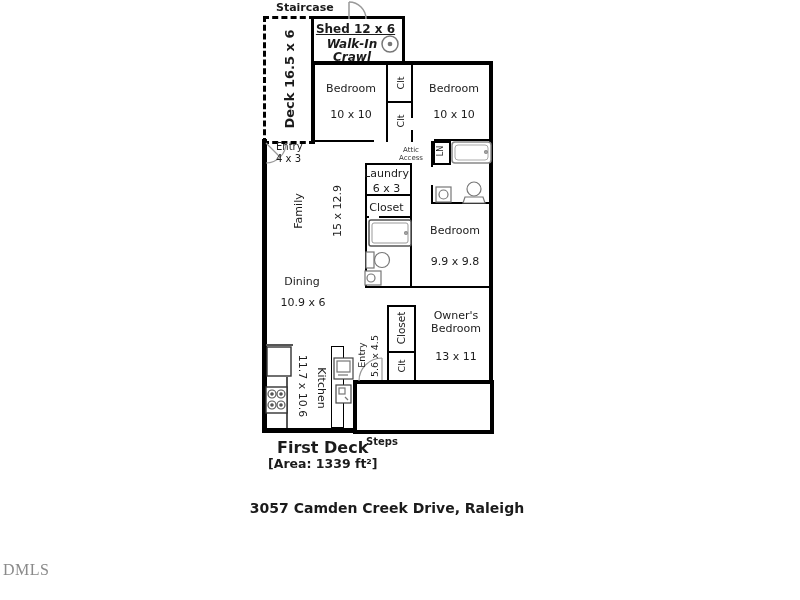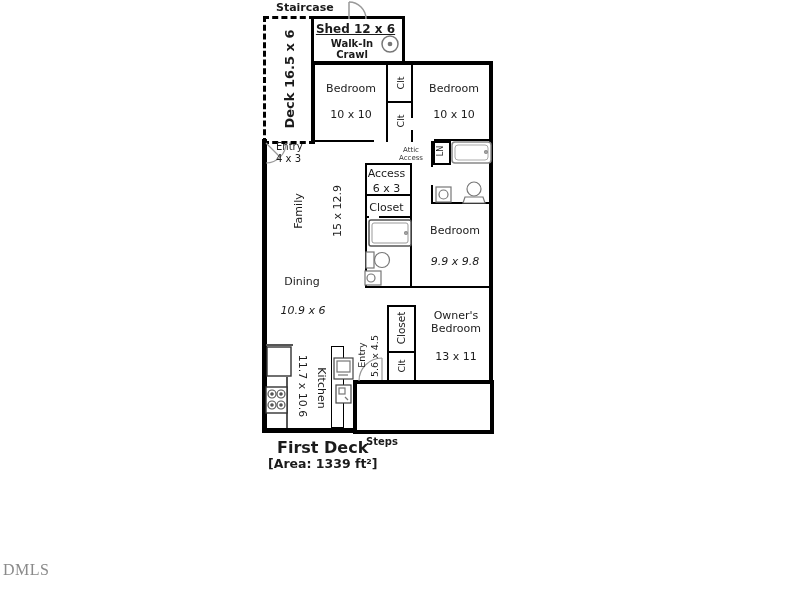--- a/index.html
+++ b/index.html
@@ -123,21 +123,21 @@
     <g stroke="#444" fill="#fff" stroke-width="1.2">
       <rect x="336" y="385" width="15" height="18"></rect>
       <rect x="339" y="388" width="6" height="6" stroke="#777"></rect>
       <line x1="345" y1="397" x2="348" y2="400" stroke="#777"></line>
     </g>
   </svg>
 
   <div class="t b" style="left:276px;top:1px;font-size:11px;">Staircase</div>
 
   <div class="t b c" style="left:313px;top:22px;width:85px;font-size:12px;text-decoration:underline;">Shed 12 x 6</div>
-  <div class="t b c" style="left:316px;top:38px;width:72px;font-size:10px;line-height:1.1;">Walk-In Crawl</div>
+  <div class="t b c" style="left:316px;top:38px;width:72px;font-size:12px;line-height:1.1;font-style:italic;">Walk-In Crawl</div>
 
   <div class="t b vccw" style="left:289px;top:79px;font-size:13px;">Deck 16.5 x 6</div>
 
   <div class="t c" style="left:316px;top:82px;width:70px;">Bedroom</div>
   <div class="t c" style="left:316px;top:108px;width:70px;">10 x 10</div>
 
   <div class="t c" style="left:419px;top:82px;width:70px;">Bedroom</div>
   <div class="t c" style="left:419px;top:108px;width:70px;">10 x 10</div>
 
   <div class="t vccw" style="left:400px;top:83px;font-size:9.5px;">Clt</div>
@@ -146,45 +146,46 @@
   <div class="abs" style="left:276px;top:141px;font-size:10px;line-height:1.15;">
     <div>Entry</div>
     <div>4 x 3</div>
   </div>
 
   <div class="t vccw" style="left:298px;top:211px;">Family</div>
   <div class="t vccw" style="left:337px;top:211px;">15 x 12.9</div>
 
   <div class="t c" style="left:395px;top:146px;width:32px;font-size:7px;line-height:1.2;color:#333;">Attic Access</div>
 
-  <div class="t c" style="left:364px;top:167px;width:45px;">Access</div>
+  <div class="t c" style="left:364px;top:167px;width:45px;">Laundry</div>
   <div class="t c" style="left:364px;top:182px;width:45px;">6 x 3</div>
   <div class="t c" style="left:364px;top:201px;width:45px;">Closet</div>
 
   <div class="t vccw" style="left:440px;top:151px;font-size:8px;">LN</div>
 
   <div class="t c" style="left:419px;top:224px;width:72px;">Bedroom</div>
-  <div class="t c" style="left:419px;top:255px;width:72px;font-style:italic;">9.9 x 9.8</div>
+  <div class="t c" style="left:419px;top:255px;width:72px;">9.9 x 9.8</div>
 
   <div class="t c" style="left:272px;top:275px;width:60px;">Dining</div>
-  <div class="t c" style="left:268px;top:304px;width:70px;font-style:italic;">10.9 x 6</div>
+  <div class="t c" style="left:268px;top:296px;width:70px;">10.9 x 6</div>
 
   <div class="t vcw" style="left:321px;top:388px;">Kitchen</div>
   <div class="t vcw" style="left:302px;top:386px;">11.7 x 10.6</div>
 
   <div class="t vccw" style="left:361px;top:355px;font-size:9.5px;">Entry</div>
   <div class="t vccw" style="left:374px;top:356px;font-size:9.5px;">5.6 x 4.5</div>
 
   <div class="t vccw" style="left:401px;top:328px;font-size:10.5px;">Closet</div>
   <div class="t vccw" style="left:401px;top:366px;font-size:9.5px;">Clt</div>
 
   <div class="t c" style="left:420px;top:309px;width:72px;line-height:1.2;text-align:center;">Owner's Bedroom</div>
   <div class="t c" style="left:420px;top:350px;width:72px;">13 x 11</div>
 
 
   <div class="t b" style="left:366px;top:436px;font-size:10px;">Steps</div>
 
   <div class="t b" style="left:277px;top:438px;font-size:16px;">First Deck</div>
   <div class="t b" style="left:268px;top:456px;font-size:12.5px;">[Area: 1339 ft²]</div>
 
+  <div class="t b c" style="left:200px;top:500px;width:374px;font-size:14px;">3057 Camden Creek Drive, Raleigh</div>
 
   <div class="t" style="left:3px;top:561px;font-size:16px;color:#8a8a8a;font-family:'Liberation Serif',serif;letter-spacing:0.5px;">DMLS</div>
 </div>
 
 </body></html>

